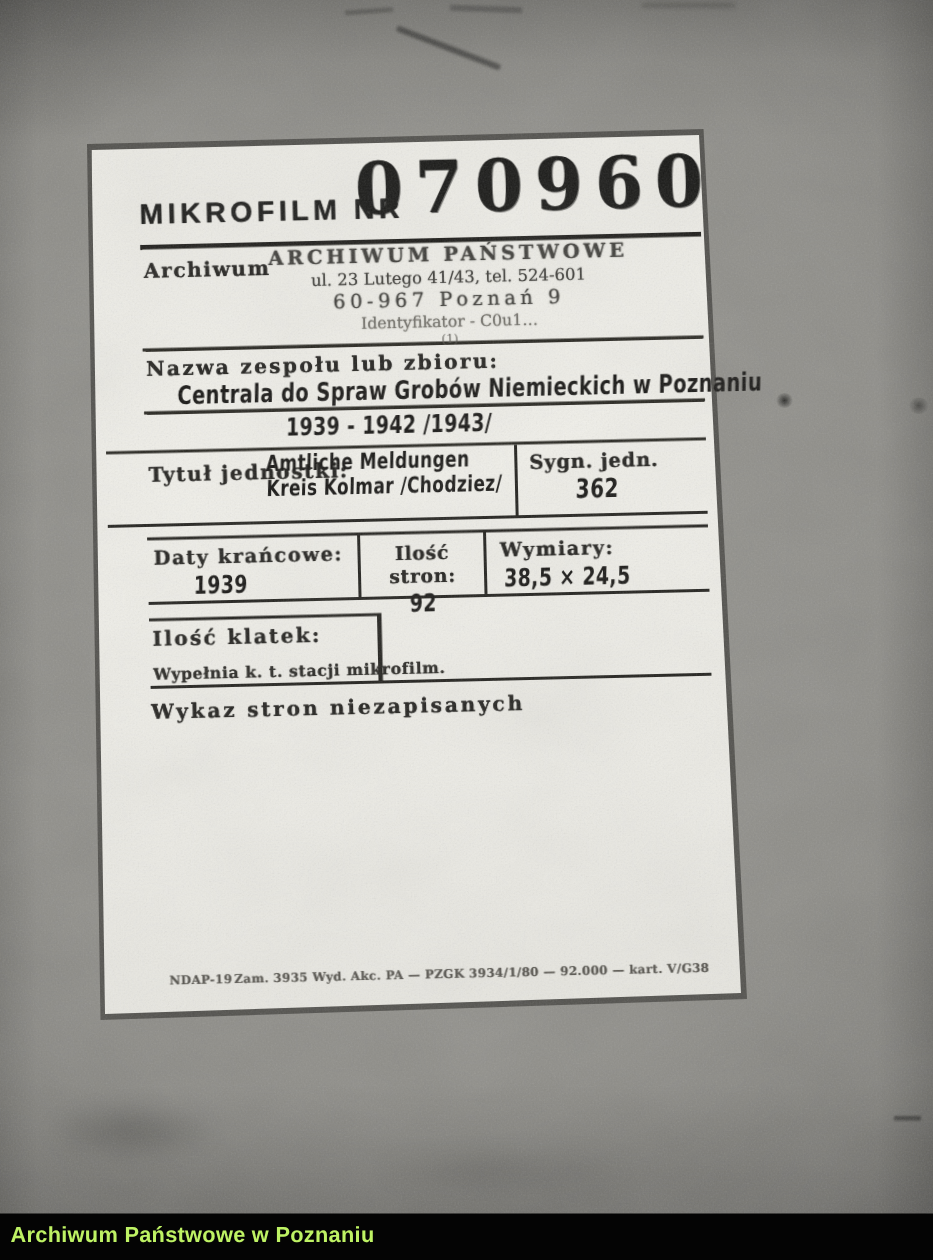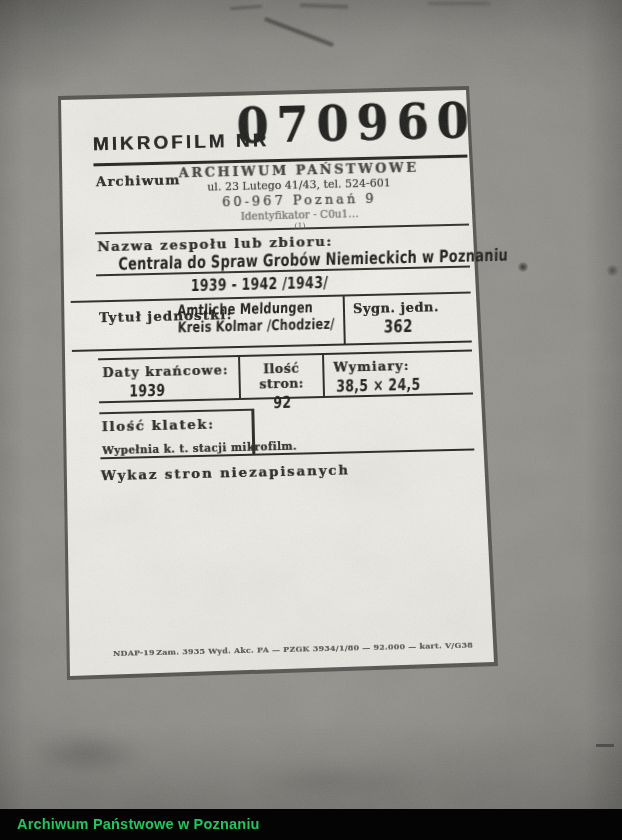--- a/index.html
+++ b/index.html
@@ -79,21 +79,21 @@
   .klatek-vline{position:absolute;left:152px;top:0;width:2.5px;height:100%;background:#201f1b;}
   .klatek-label{position:absolute;left:2px;top:6px;letter-spacing:1.5px;}
   .klatek-note{position:absolute;left:2px;bottom:1px;font-family:"DejaVu Serif",serif;font-weight:700;font-size:10.5px;letter-spacing:0.4px;color:#282723;text-shadow:0 0 0.5px #282723;}
   .wykaz-label{margin:8px 0 0 26px;letter-spacing:1.8px;}
   .spacer{flex:1;}
   .print-row{display:flex;justify-content:space-between;padding:0 6px 3px 34px;font-size:8px;font-weight:700;color:#55534d;letter-spacing:0.2px;text-shadow:0 0 0.6px rgba(85,83,77,0.7);}
   
   .grain{position:absolute;inset:0;z-index:6;pointer-events:none;}
   
   .caption-bar{position:absolute;left:0;right:0;bottom:0;height:31px;background:#040404;z-index:10;}
-  .caption-text{display:block;padding-left:17px;line-height:30px;font-family:"Liberation Sans",sans-serif;font-weight:700;font-size:14.5px;letter-spacing:0.2px;color:#22c55e;}
+  .caption-text{display:block;padding-left:7px;line-height:30px;font-family:"Liberation Sans",sans-serif;font-weight:700;font-size:14.5px;letter-spacing:0.2px;color:#bef264;}
 </style>
 </head>
 <body>
 
 <div class="photo">
 
   <div class="mark m-corner"></div>
   <div class="mark m-top1"></div>
   <div class="mark m-top2"></div>
   <div class="mark m-top3"></div>

